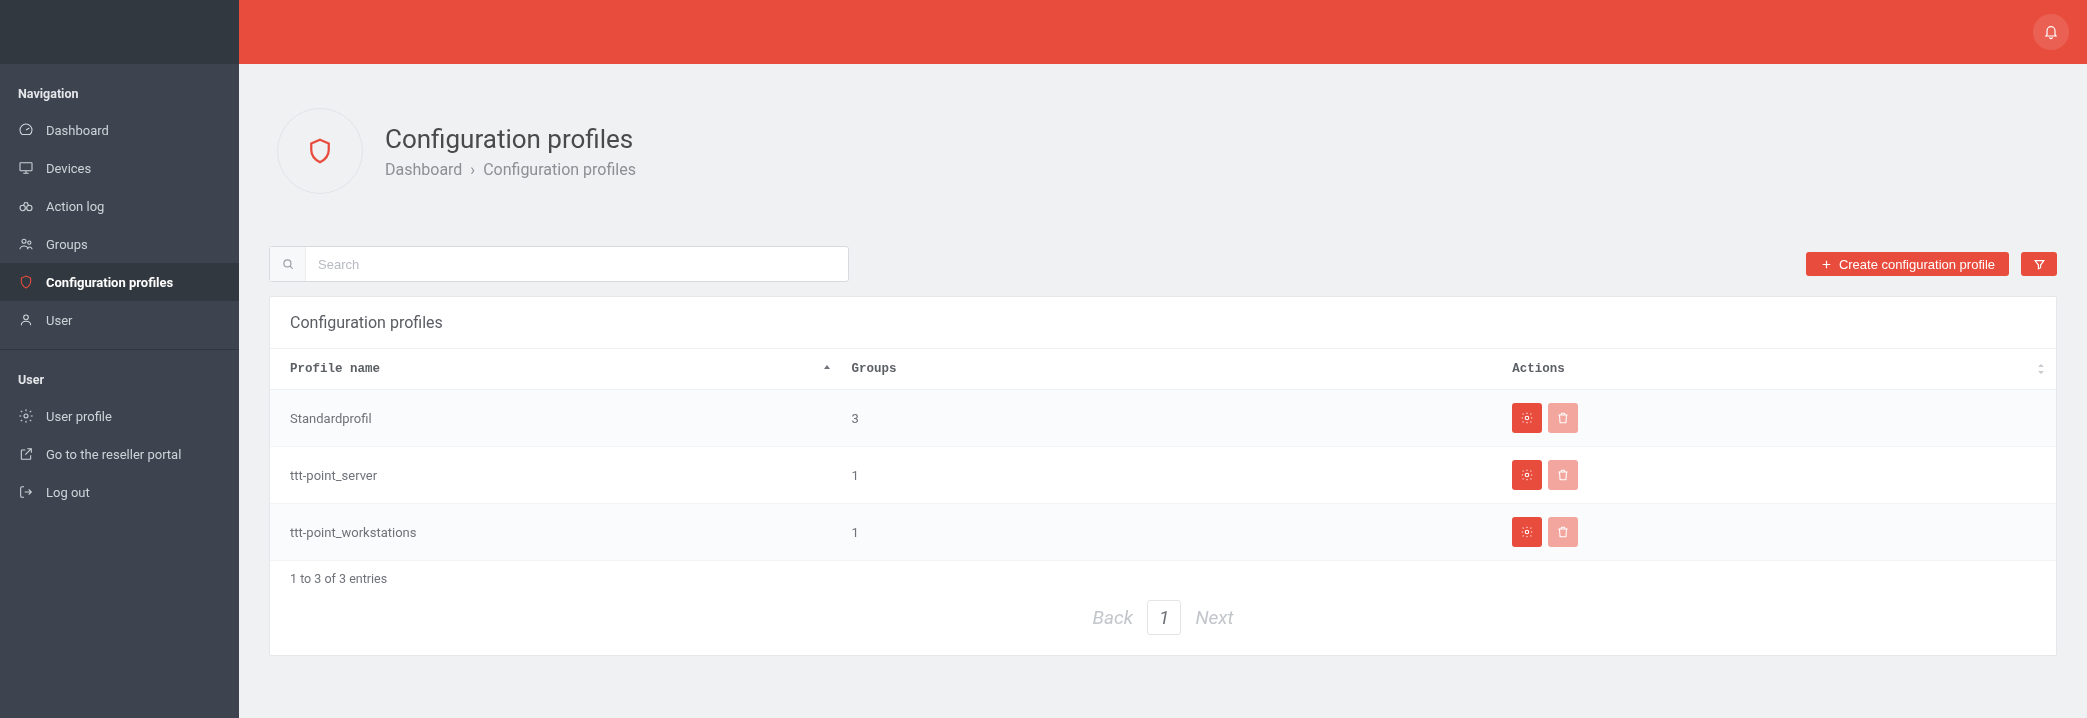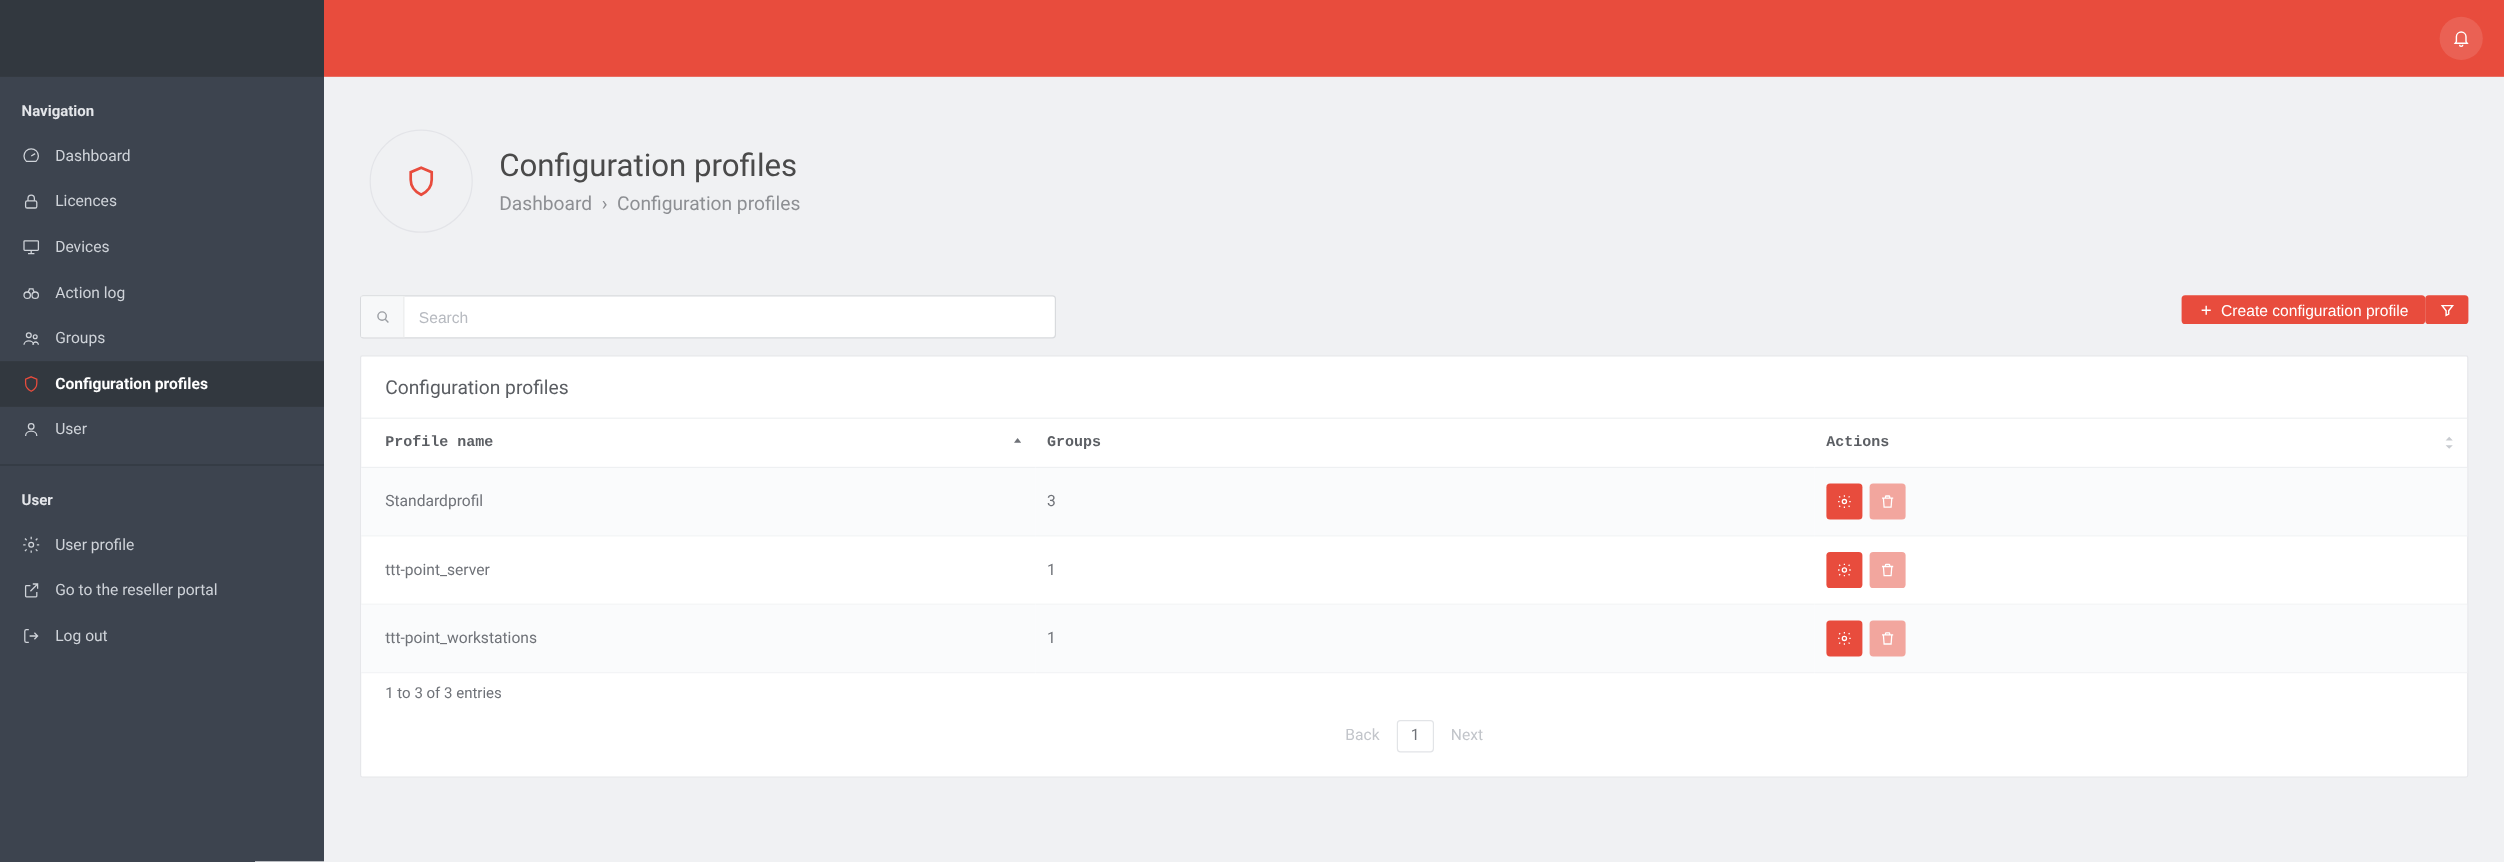--- a/index.html
+++ b/index.html
@@ -7,21 +7,21 @@
   body {
     font-family: -apple-system, BlinkMacSystemFont, "Segoe UI", Roboto, "Helvetica Neue", Arial, sans-serif;
     font-size: 13px;
     color: #333;
     background: #f0f1f3;
   }
   .app { display: flex; min-height: 100vh; }
 
   
   .sidebar {
-    width: 270px;
+    width: 239px;
     background: #3d444f;
     color: #cfd3d9;
     flex-shrink: 0;
     display: flex;
     flex-direction: column;
   }
   .sidebar-brand {
     height: 64px;
     background: #32383f;
   }
@@ -98,20 +98,22 @@
     font-size: 16px;
     color: #8d8f93;
   }
   .breadcrumb a { color: #8d8f93; text-decoration: none; }
   .breadcrumb .sep { margin: 0 4px; }
 
   
   .toolbar {
     padding: 0 30px;
     display: flex;
+    align-items: center;
+    gap: 12px;
   }
   .search-wrap {
     display: flex;
     align-items: stretch;
     border: 1px solid #d8dadd;
     border-radius: 3px;
     background: #fff;
     width: 580px;
     height: 36px;
   }
@@ -206,21 +208,22 @@
     padding: 10px 20px 20px;
     font-size: 12.5px;
     color: #6f7278;
   }
   .pagination {
     display: flex;
     align-items: center;
     justify-content: center;
     gap: 14px;
     margin-top: 14px;
-    font-size: 13px;
+    font-size: 19px;
+    font-style: italic;
   }
   .pagination .pg-btn {
     color: #c2c5ca;
     cursor: default;
   }
   .pagination .pg-num {
     border: 1px solid #e2e4e7;
     border-radius: 3px;
     padding: 5px 11px;
     color: #6f7278;
@@ -236,27 +239,20 @@
     <div class="sidebar-brand"></div>
 
     <div class="sidebar-section-title">Navigation</div>
 
     <div class="sidebar-item">
       <svg class="s-icon" viewBox="0 0 24 24">
           <path d="M12 3a9 9 0 0 0-9 9 9 9 0 0 0 3 6.7h12A9 9 0 0 0 21 12 9 9 0 0 0 12 3z"></path>
           <path d="M12 12l5-3"></path>
         </svg>
       <span>Dashboard</span>
-    </div>
-    <div class="sidebar-item">
-      <svg class="s-icon" viewBox="0 0 24 24">
-          <rect x="5" y="11" width="14" height="9" rx="2"></rect>
-          <path d="M8 11V8a4 4 0 1 1 8 0v3"></path>
-        </svg>
-      <span>Licences</span>
     </div>
     <div class="sidebar-item">
       <svg class="s-icon" viewBox="0 0 24 24">
           <rect x="3" y="4" width="18" height="12" rx="1"></rect>
           <path d="M8 20h8M12 16v4"></path>
         </svg>
       <span>Devices</span>
     </div>
     <div class="sidebar-item">
       <svg class="s-icon" viewBox="0 0 24 24">

